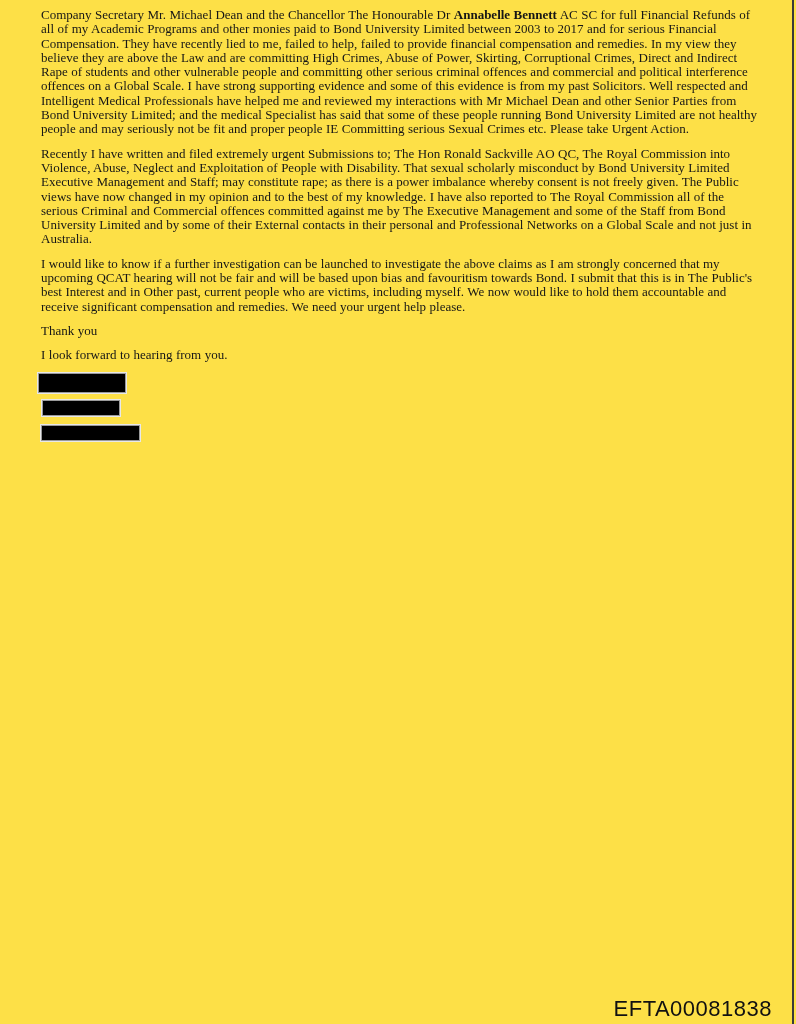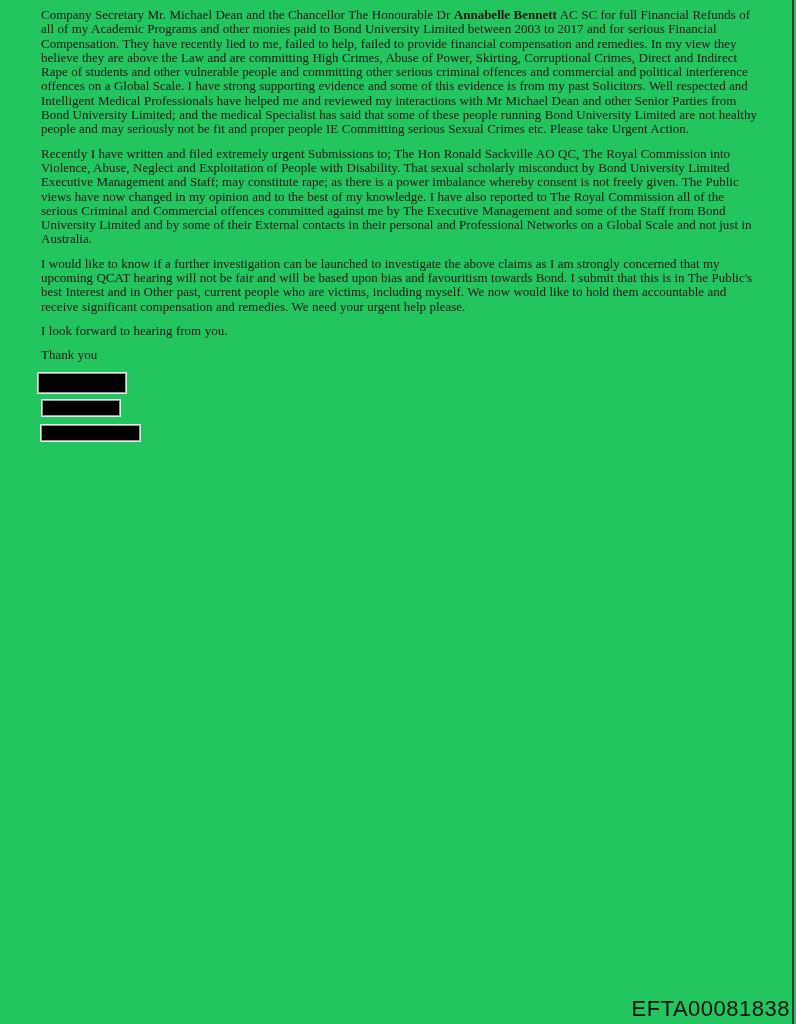--- a/index.html
+++ b/index.html
@@ -4,21 +4,21 @@
 <style>
   html, body {
     margin: 0;
     padding: 0;
     background: #ffffff;
   }
   .page {
     position: relative;
     width: 796px;
     height: 1024px;
-    background: #22c55e;
+    background: #fde047;
     overflow: hidden;
     font-family: "Liberation Serif", serif;
   }
   .page-edge {
     position: absolute;
     left: 792px;
     top: 0;
     width: 2px;
     height: 1024px;
     background: #3a3a3a;
@@ -47,40 +47,40 @@
   .redaction {
     background: #000000;
     border: 1px solid #9a9a9a;
     box-shadow: 0 0 0 1px #e8e8e8;
   }
   .redaction:nth-child(1) { margin: 0 0 7px 0; }
   .redaction:nth-child(2) { margin: 0 0 9px 4px; }
   .redaction:nth-child(3) { margin: 0 0 0 3px; }
   .footer-id {
     position: absolute;
-    right: 6px;
+    right: 24px;
     bottom: 2px;
     font-family: "Liberation Sans", sans-serif;
     font-size: 22px;
     letter-spacing: 0.5px;
     color: #111111;
   }
 </style>
 </head>
 <body>
 
 <div class="page">
 
   <div class="letter-body">
     <div id="paragraphs">
         <p><span>Company Secretary Mr. Michael Dean and the Chancellor The Honourable Dr </span><b>Annabelle Bennett</b><span> AC SC for full Financial Refunds of all of my Academic Programs and other monies paid to Bond University Limited between 2003 to 2017 and for serious Financial Compensation. They have recently lied to me, failed to help, failed to provide financial compensation and remedies. In my view they believe they are above the Law and are committing High Crimes, Abuse of Power, Skirting, Corruptional Crimes, Direct and Indirect Rape of students and other vulnerable people and committing other serious criminal offences and commercial and political interference offences on a Global Scale. I have strong supporting evidence and some of this evidence is from my past Solicitors. Well respected and Intelligent Medical Professionals have helped me and reviewed my interactions with Mr Michael Dean and other Senior Parties from Bond University Limited; and the medical Specialist has said that some of these people running Bond University Limited are not healthy people and may seriously not be fit and proper people IE Committing serious Sexual Crimes etc. Please take Urgent Action.</span></p>
         <p><span>Recently I have written and filed extremely urgent Submissions to; The Hon Ronald Sackville AO QC, The Royal Commission into Violence, Abuse, Neglect and Exploitation of People with Disability. That sexual scholarly misconduct by Bond University Limited Executive Management and Staff; may constitute rape; as there is a power imbalance whereby consent is not freely given. The Public views have now changed in my opinion and to the best of my knowledge. I have also reported to The Royal Commission all of the serious Criminal and Commercial offences committed against me by The Executive Management and some of the Staff from Bond University Limited and by some of their External contacts in their personal and Professional Networks on a Global Scale and not just in Australia.</span></p>
         <p><span>I would like to know if a further investigation can be launched to investigate the above claims as I am strongly concerned that my upcoming QCAT hearing will not be fair and will be based upon bias and favouritism towards Bond. I submit that this is in The Public's best Interest and in Other past, current people who are victims, including myself. We now would like to hold them accountable and receive significant compensation and remedies. We need your urgent help please.</span></p>
+        <p><span>Thank you</span></p>
         <p><span>I look forward to hearing from you.</span></p>
-        <p><span>Thank you</span></p>
       </div>
     <div class="redactions" id="redactions">
         <div class="redaction" style="width: 86px; height: 18px;"></div>
         <div class="redaction" style="width: 76px; height: 14px;"></div>
         <div class="redaction" style="width: 97px; height: 14px;"></div>
       </div>
   </div>
 
   <div class="footer-id">EFTA00081838</div>
 

